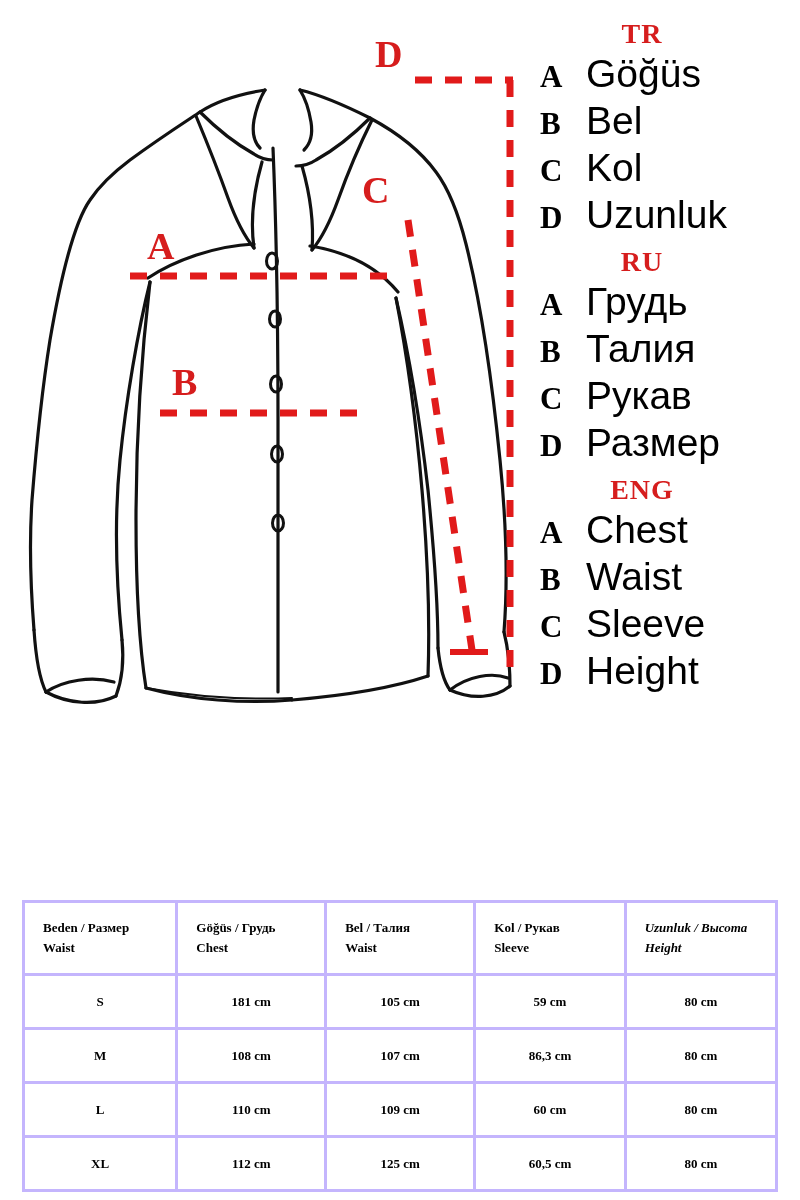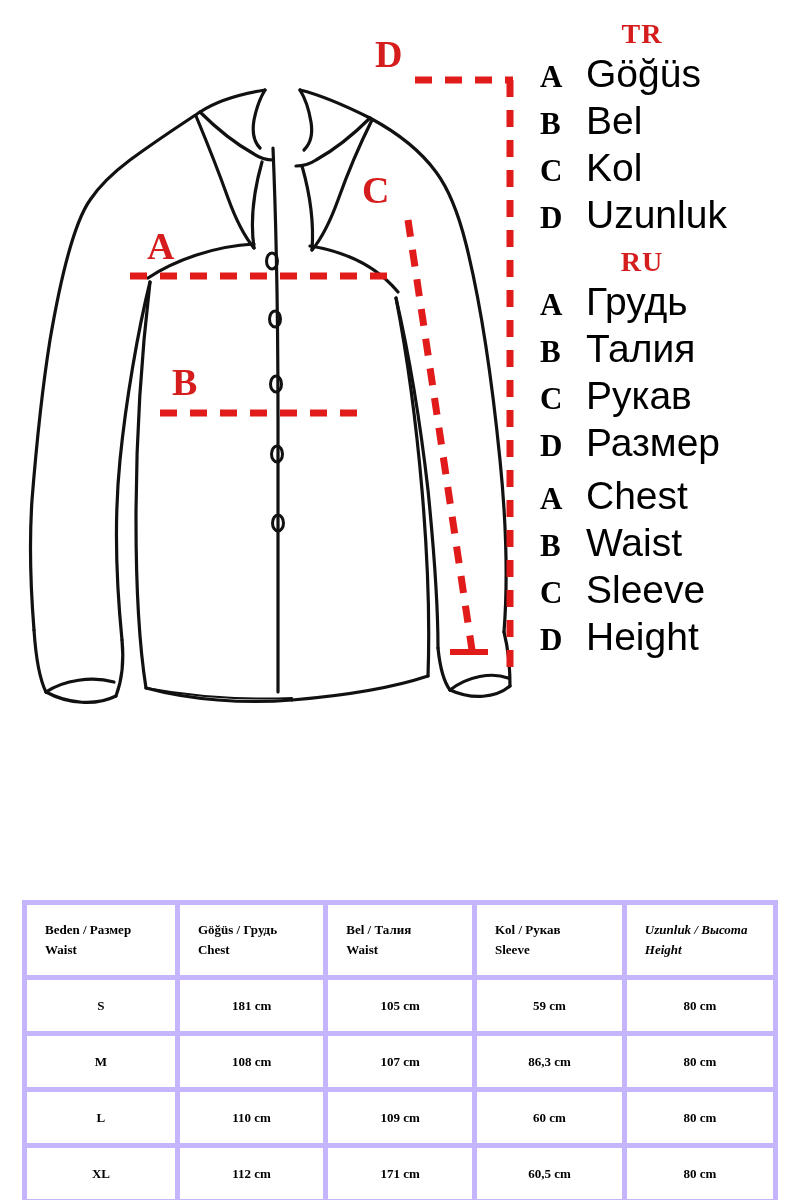--- a/index.html
+++ b/index.html
@@ -81,21 +81,21 @@
     top: 900px;
     width: 756px;
   }
   table#size-table {
     border-collapse: collapse;
     width: 756px;
     font-family: "Liberation Serif", serif;
   }
   table#size-table th,
   table#size-table td {
-    border: 5px solid #c4b5fd;
+    border: 3px solid #c4b5fd;
     text-align: center;
     font-size: 13px;
     font-weight: bold;
     padding: 4px;
   }
   table#size-table thead th {
     height: 62px;
     text-align: left;
     padding-left: 18px;
     font-size: 13px;
@@ -236,20 +236,21 @@
         <span class="legend-key">C</span>
         <span class="legend-val">Рукав</span>
       </div>
       <div class="legend-row">
         <span class="legend-key">D</span>
         <span class="legend-val">Размер</span>
       </div>
     </div>
 
     <div class="legend-group">
+      <div class="legend-heading">ENG</div>
       <div class="legend-row">
         <span class="legend-key">A</span>
         <span class="legend-val">Chest</span>
       </div>
       <div class="legend-row">
         <span class="legend-key">B</span>
         <span class="legend-val">Waist</span>
       </div>
       <div class="legend-row">
         <span class="legend-key">C</span>
@@ -308,19 +309,19 @@
       <tr>
         <td>L</td>
         <td>110 cm</td>
         <td>109 cm</td>
         <td>60 cm</td>
         <td>80 cm</td>
       </tr>
       <tr>
         <td>XL</td>
         <td>112 cm</td>
-        <td>171 cm</td>
+        <td>125 cm</td>
         <td>60,5 cm</td>
         <td>80 cm</td>
       </tr>
     </tbody>
   </table>
 </div>
 
 </body></html>

